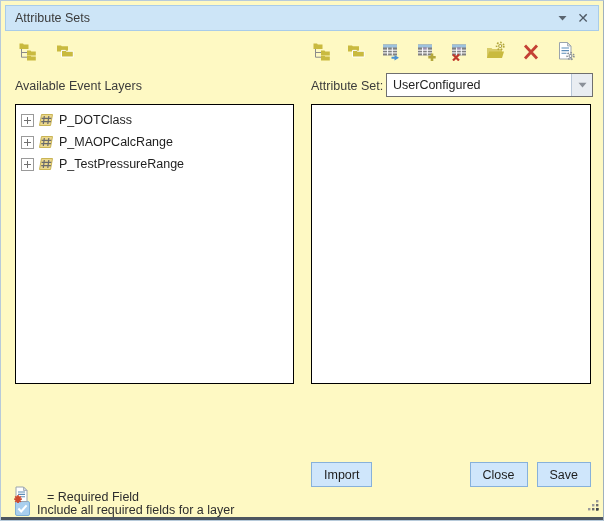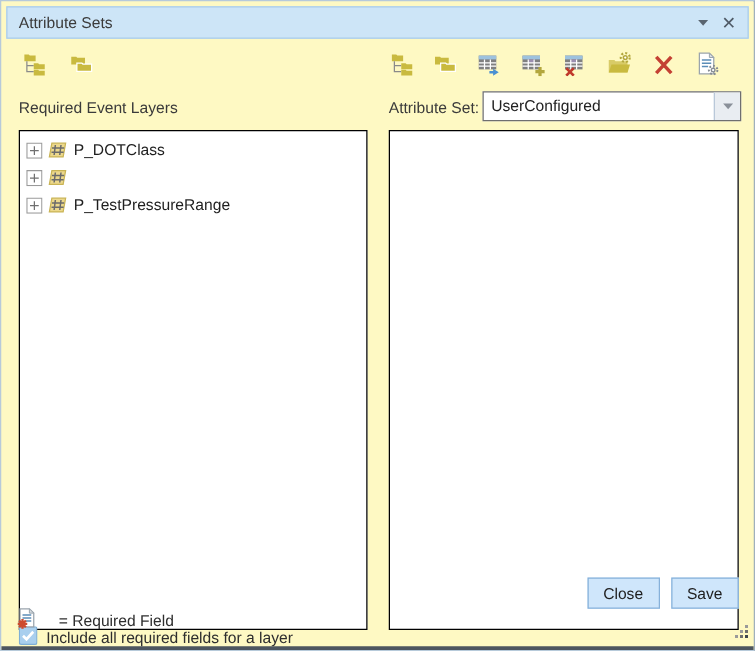--- a/index.html
+++ b/index.html
@@ -20,21 +20,21 @@
   .tool-btn{width:22px;height:22px;display:flex;align-items:center;justify-content:center;cursor:pointer;}
   
   .avail-label{position:absolute;left:14px;top:78px;}
   .attrset-label{position:absolute;left:310px;top:78px;}
   .combo{position:absolute;left:385px;top:72px;width:207px;height:24px;box-sizing:border-box;
          background:#fff;border:1px solid #6f6f6f;display:flex;align-items:stretch;cursor:pointer;}
   .combo-value{flex:1;display:flex;align-items:center;padding-left:6px;color:#222;}
   .combo-btn{width:21px;box-sizing:border-box;background:#e9edf2;border-left:1px solid #b9c8d9;
              display:flex;align-items:center;justify-content:center;}
   
-  .listbox{position:absolute;top:103px;height:400px;box-sizing:border-box;background:#fff;border:1px solid #000;}
+  .listbox{position:absolute;top:103px;height:280px;box-sizing:border-box;background:#fff;border:1px solid #000;}
   .listbox.left{left:14px;width:279px;padding-top:4px;}
   .listbox.right{left:310px;width:280px;}
   .tree-row{display:flex;align-items:center;height:22px;padding-left:5px;cursor:default;}
   .tree-label{margin-left:5px;color:#1f1f1f;}
   .expander{display:flex;cursor:pointer;}
   .evt-icon{margin-left:4px;display:flex;}
   
   .chk-row{position:absolute;left:14px;top:458px;display:flex;align-items:center;gap:7px;margin-top:42px;}
   .req-row{position:absolute;left:12px;top:485px;display:flex;align-items:center;gap:17px;}
   .chk-label,.req-label{color:#2e2e2e;}
@@ -162,21 +162,21 @@
           <path d="M11.5 1.5 L15 5 H11.5 Z" fill="#d8dde2" stroke="#9aa4ad" stroke-width="0.8"></path>
           <path d="M5.5 7 H13 M5.5 9.6 H13 M5.5 12.2 H10.5" stroke="#5b8db8" stroke-width="1.1" fill="none"></path>
           <circle cx="14.5" cy="15" r="3.4" fill="none" stroke="#878d93" stroke-width="1.6" stroke-dasharray="1.5 1.6"></circle>
           <circle cx="14.5" cy="15" r="2" fill="#878d93"></circle>
           <circle cx="14.5" cy="15" r="0.9" fill="#fff"></circle>
         </svg>
       </span>
     </span>
   </div>
 
-  <span class="avail-label">Required Event Layers</span>
+  <span class="avail-label">Available Event Layers</span>
   <span class="attrset-label">Attribute Set:</span>
   <span class="combo">
     <span class="combo-value">UserConfigured</span>
     <span class="combo-btn">
       <svg width="9" height="6" viewBox="0 0 9 6">
           <path d="M0.5 0.8 L8.5 0.8 L4.5 5.4 Z" fill="#8a9099"></path>
         </svg>
     </span>
   </span>
 
@@ -202,20 +202,21 @@
             <rect x="0.5" y="0.5" width="12" height="12" fill="#fff" stroke="#9a9a9a"></rect>
             <path d="M3 6.5 H10 M6.5 3 V10" stroke="#707070" stroke-width="1"></path>
           </svg>
       </span>
       <span class="evt-icon">
         <svg width="16" height="16" viewBox="0 0 16 16">
           <path d="M3.5 2.5 L14.5 2.5 L12.5 13.5 L1.5 13.5 Z" fill="#ecd88c" stroke="#c9b455" stroke-width="1"></path>
           <path d="M6.3 4 L5.3 12 M10.8 4 L9.8 12 M3.6 6.3 H13.3 M3.2 9.7 H12.9" stroke="#6b6b6b" stroke-width="1.2" fill="none"></path>
         </svg>
       </span>
+      <span class="tree-label">P_MAOPCalcRange</span>
     </div>
     <div class="tree-row">
       <span class="expander">
         <svg width="13" height="13">
             <rect x="0.5" y="0.5" width="12" height="12" fill="#fff" stroke="#9a9a9a"></rect>
             <path d="M3 6.5 H10 M6.5 3 V10" stroke="#707070" stroke-width="1"></path>
           </svg>
       </span>
       <span class="evt-icon">
         <svg width="16" height="16" viewBox="0 0 16 16">
@@ -244,20 +245,21 @@
         <path d="M3 1 H10.5 L14 4.5 V15.5 H3 Z" fill="#fff" stroke="#9aa4ad" stroke-width="1"></path>
         <path d="M10.5 1 L14 4.5 H10.5 Z" fill="#d8dde2" stroke="#9aa4ad" stroke-width="0.8"></path>
         <path d="M5 6 H12 M5 8.4 H12 M7.5 10.8 H12" stroke="#5b8db8" stroke-width="1.1" fill="none"></path>
         <path d="M5 9.2 L5 17 M1.2 13.1 L8.8 13.1 M2.3 10.4 L7.7 15.8 M7.7 10.4 L2.3 15.8" stroke="#cd4a2e" stroke-width="1.9" fill="none"></path>
       </svg>
     </span>
     <span class="req-label">= Required Field</span>
   </div>
 
   <div class="btn-row">
+    <button class="btn">Import</button>
     <span class="btn-spacer"></span>
     <button class="btn">Close</button>
     <button class="btn">Save</button>
   </div>
 
   <span class="grip">
     <svg width="14" height="14" viewBox="0 0 14 14">
       <rect x="10" y="2" width="2.4" height="2.4" fill="#9a9a9a"></rect>
       <rect x="6" y="6" width="2.4" height="2.4" fill="#9a9a9a"></rect>
       <rect x="10" y="6" width="2.4" height="2.4" fill="#6e6e6e"></rect>

